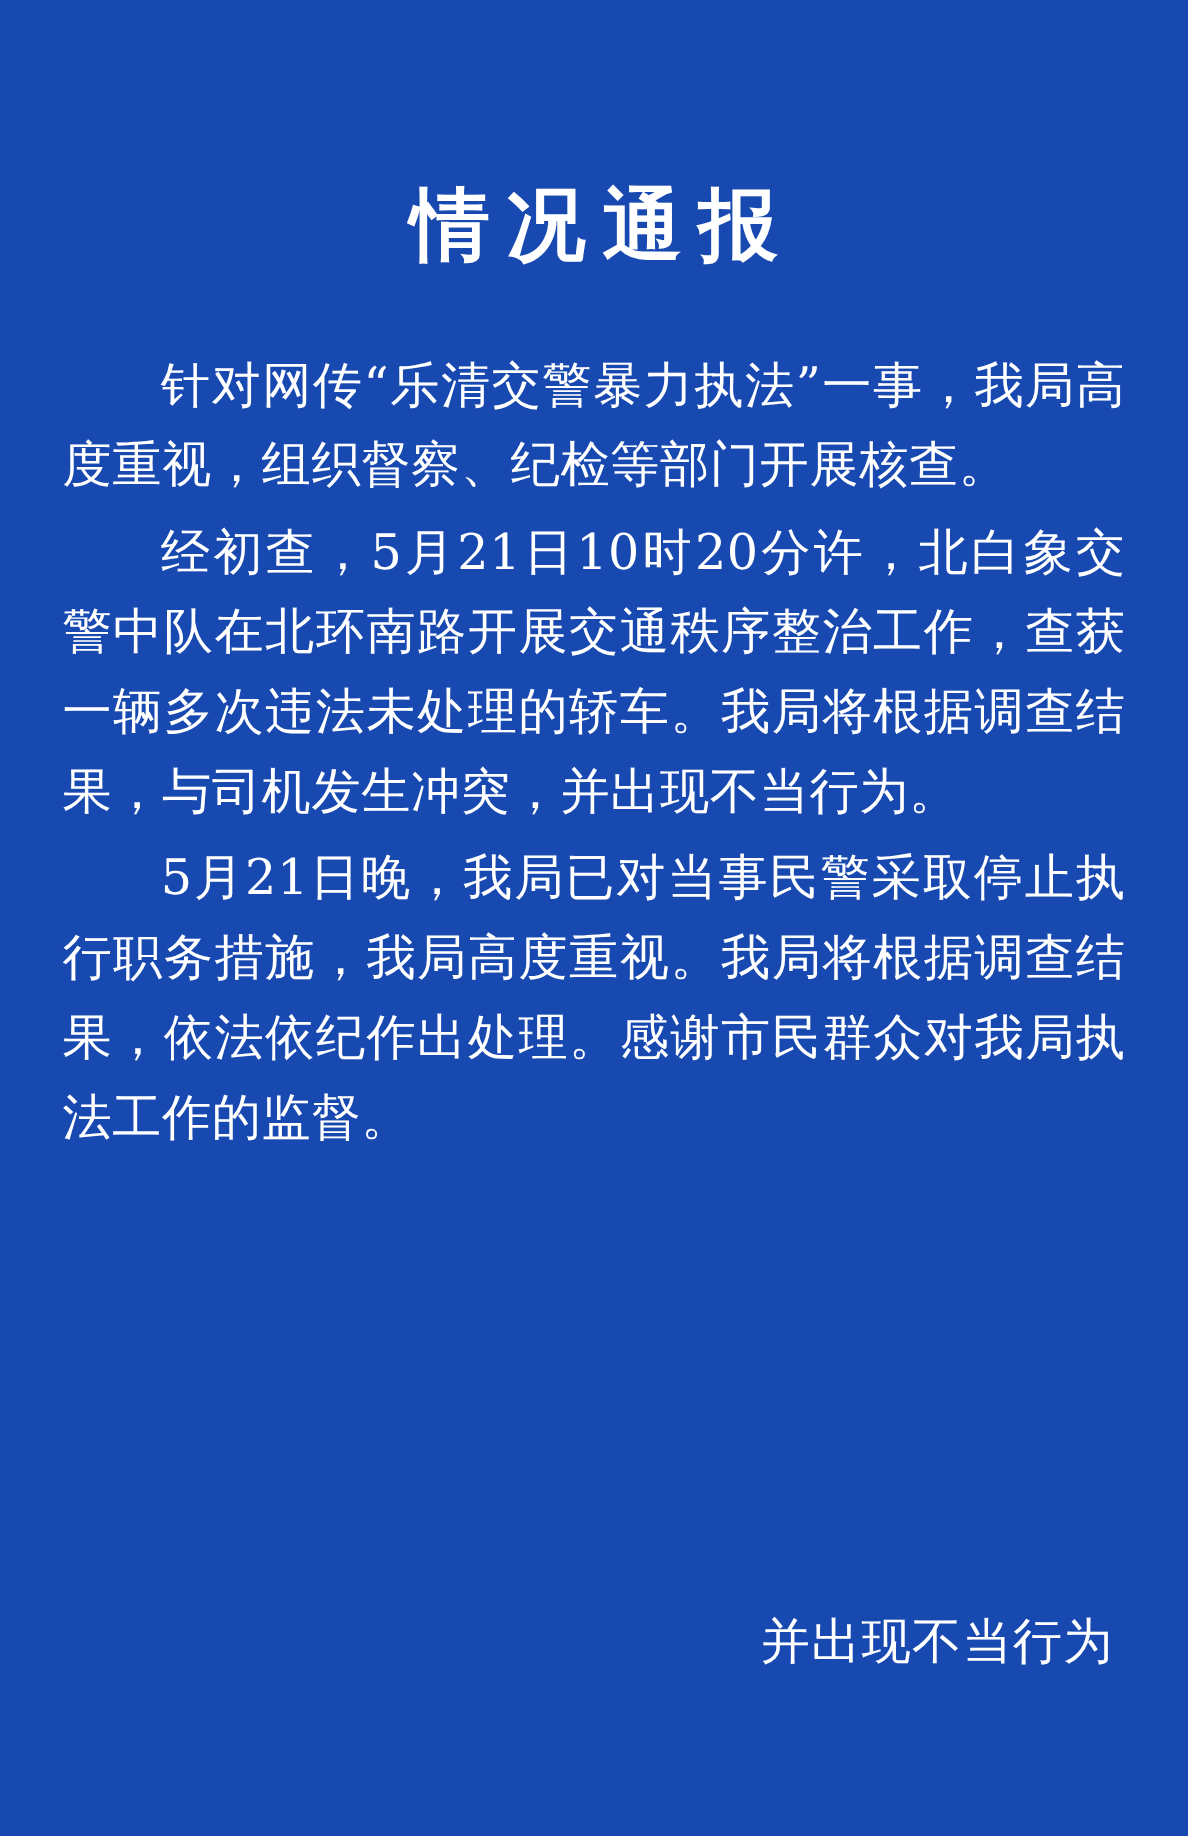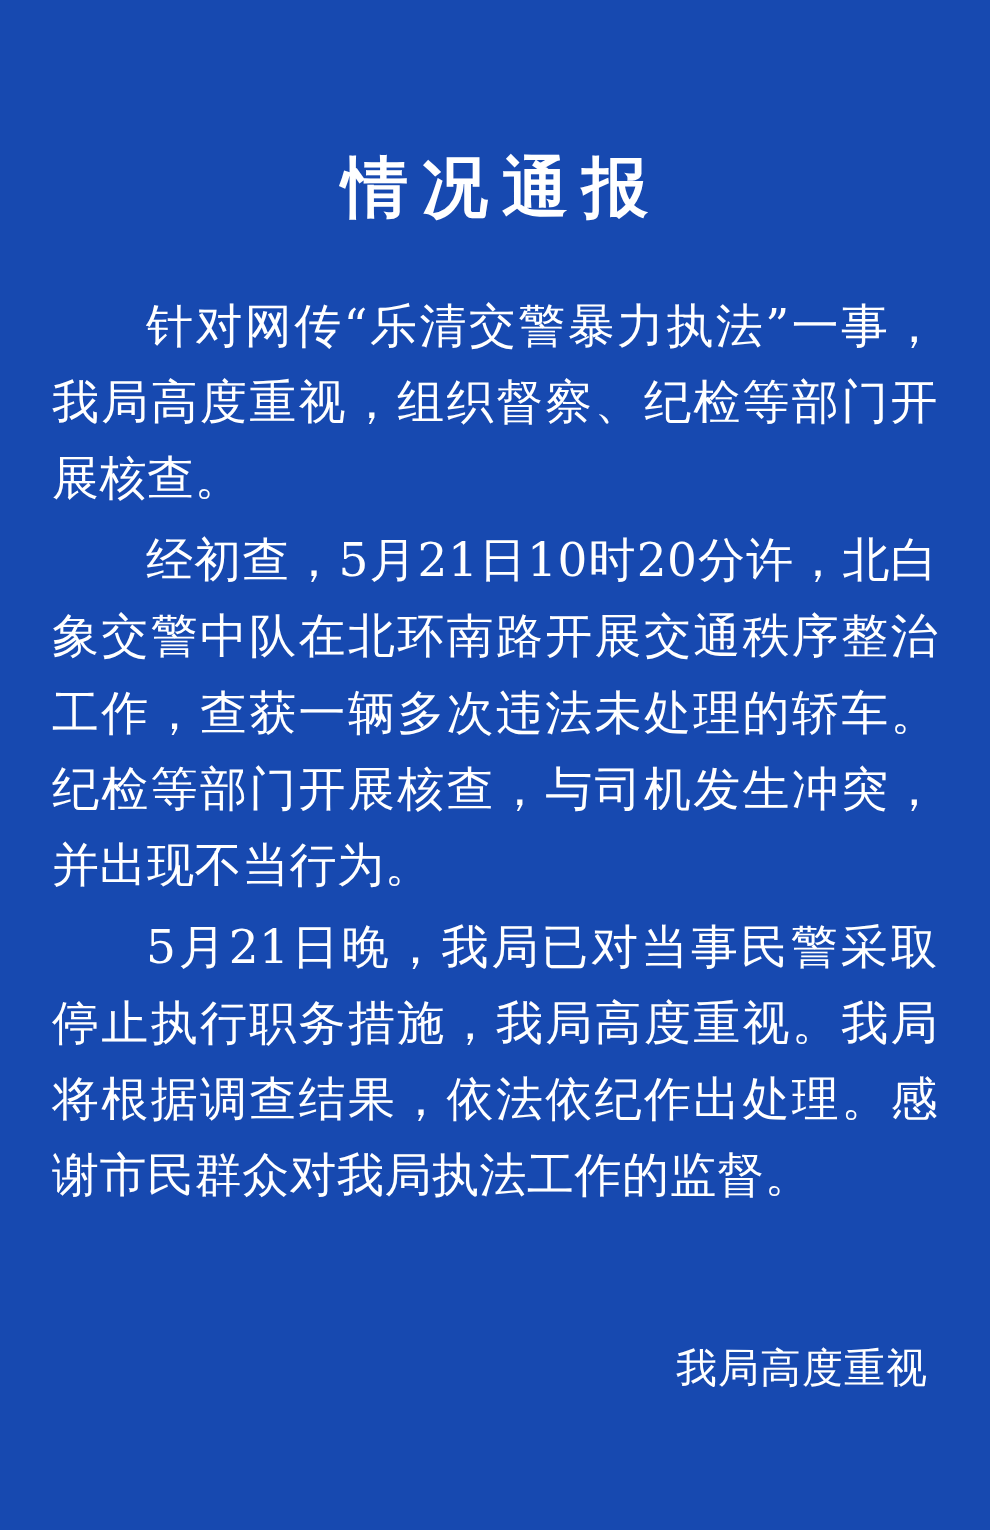--- a/index.html
+++ b/index.html
@@ -30,21 +30,21 @@
     letter-spacing: 14px;
     text-indent: 14px;
     line-height: 1.15;
     margin: 0 0 62px 0;
     font-family: "DejaVu Serif", "Liberation Serif", serif;
   }
   .body-block {
     flex: 0 0 auto;
   }
   .para {
-    font-size: 47px;
+    font-size: 41px;
     line-height: 1.62;
     text-indent: 2em;
     margin: 0 0 6px 0;
     text-align: justify;
     text-justify: inter-ideograph;
     letter-spacing: 0.5px;
   }
   .signature {
     margin-top: auto;
     text-align: right;
@@ -64,21 +64,21 @@
 </style>
 </head>
 <body>
 
 <div class="notice">
 
   <h1 class="notice-title">情况通报</h1>
 
   <div class="body-block">
     <p class="para">针对网传“乐清交警暴力执法”一事，我局高度重视，组织督察、纪检等部门开展核查。</p>
-    <p class="para">经初查，5月21日10时20分许，北白象交警中队在北环南路开展交通秩序整治工作，查获一辆多次违法未处理的轿车。纪检等部门开展核查，与司机发生冲突，并出现不当行为。</p>
+    <p class="para">经初查，5月21日10时20分许，北白象交警中队在北环南路开展交通秩序整治工作，查获一辆多次违法未处理的轿车。我局将根据调查结果，与司机发生冲突，并出现不当行为。</p>
     <p class="para">5月21日晚，我局已对当事民警采取停止执行职务措施，我局高度重视。我局将根据调查结果，依法依纪作出处理。感谢市民群众对我局执法工作的监督。</p>
   </div>
 
   <div class="signature">
-    <div class="sig-org">我局高度重视</div>
+    <div class="sig-org">并出现不当行为</div>
   </div>
 
 </div>
 
 </body></html>

